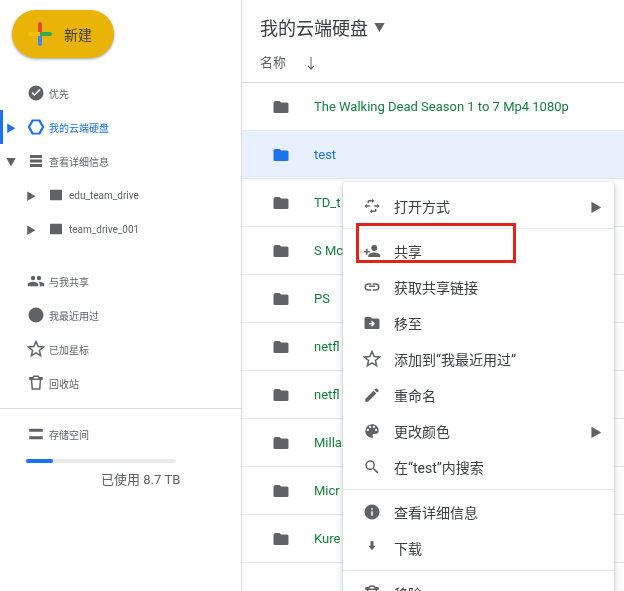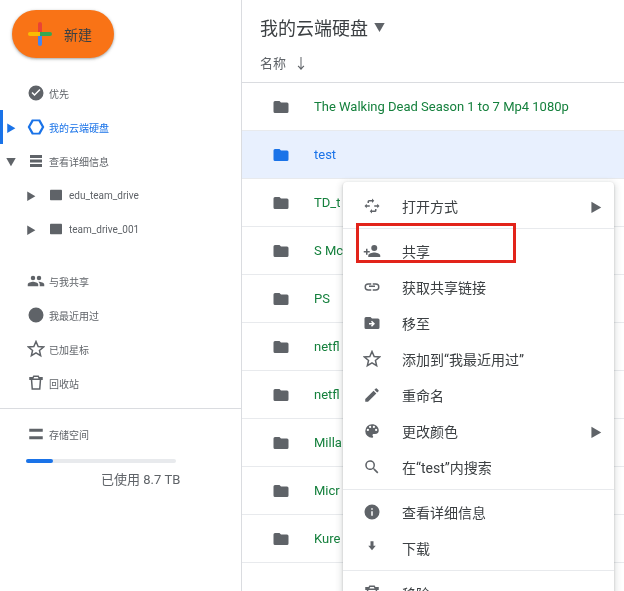--- a/index.html
+++ b/index.html
@@ -23,21 +23,21 @@
     flex-shrink: 0;
   }
   .new-btn {
     display: inline-flex;
     align-items: center;
     gap: 12px;
     margin-left: 12px;
     height: 48px;
     padding: 0 22px 0 16px;
     border-radius: 24px;
-    background: #f97316;
+    background: #eab308;
     box-shadow: 0 1px 2px rgba(60,64,67,.3), 0 1px 3px 1px rgba(60,64,67,.15);
     cursor: pointer;
   }
   .new-btn .plus { width:24px; height:24px; position:relative; }
   .new-btn .plus::before, .new-btn .plus::after { content:""; position:absolute; border-radius:2px; }
   .new-btn .plus::before { left:10px; top:0; width:4px; height:24px; background:linear-gradient(#ea4335 0 50%, #4285f4 50% 100%); }
   .new-btn .plus::after  { top:10px; left:0; height:4px; width:24px; background:linear-gradient(90deg,#fbbc04 0 50%, #34a853 50% 100%); }
   .new-btn span.lbl { font-size:14px; color:#3c4043; }
   .nav { margin-top:18px; }
   .nav-item {
@@ -64,21 +64,21 @@
   .storage-txt { font-size:13px; color:#5f6368; margin-left:101px; margin-top:6px; }
 
   
   .main { flex:1; position:relative; }
   .crumb {
     display:flex; align-items:center; gap:6px;
     padding:14px 0 12px 18px; font-size:18px; color:#3c4043; cursor:pointer;
   }
   .crumb .drop { color:#5f6368; font-size:11px; }
   .colhdr {
-    display:flex; align-items:center; gap:8px;
+    display:flex; gap:18px;
     padding:0 0 10px 18px; font-size:13px; color:#5f6368;
     border-bottom:1px solid #dadce0;
   }
   .colhdr .arrow { font-size:14px; }
   .row {
     display:flex; align-items:center; height:48px;
     padding-left:30px; border-bottom:1px solid #e8eaed;
     font-size:13px; color:#15803d; cursor:pointer;
   }
   .row.sel { background:#e8f0fe; color:#1a73e8; }
@@ -93,21 +93,21 @@
     background:#fff; border-radius:4px;
     box-shadow:0 2px 6px 2px rgba(60,64,67,.15), 0 1px 2px rgba(60,64,67,.3);
     padding:6px 0; z-index:10;
   }
   .ctx-item {
     display:flex; align-items:center; height:36px;
     padding:0 14px 0 18px; color:#3c4043; font-size:14px; cursor:pointer;
     position:relative;
   }
   .ctx-item .ic { width:22px; color:#5f6368; display:flex; justify-content:center; }
-  .ctx-item .lbl { margin-left:19px; }
+  .ctx-item .lbl { margin-left:11px; }
   .ctx-item .chev { position:absolute; right:12px; color:#5f6368; font-size:12px; }
   .ctx-sep { height:1px; background:#e8eaed; margin:4px 0; }
   .highlight-box {
     position:absolute; border:3px solid #e2231a; pointer-events:none; z-index:20;
   }
 
   svg { width:18px; height:18px; fill:currentColor; }
   .ic24 svg { width:20px; height:20px; }
 </style>
 </head>

